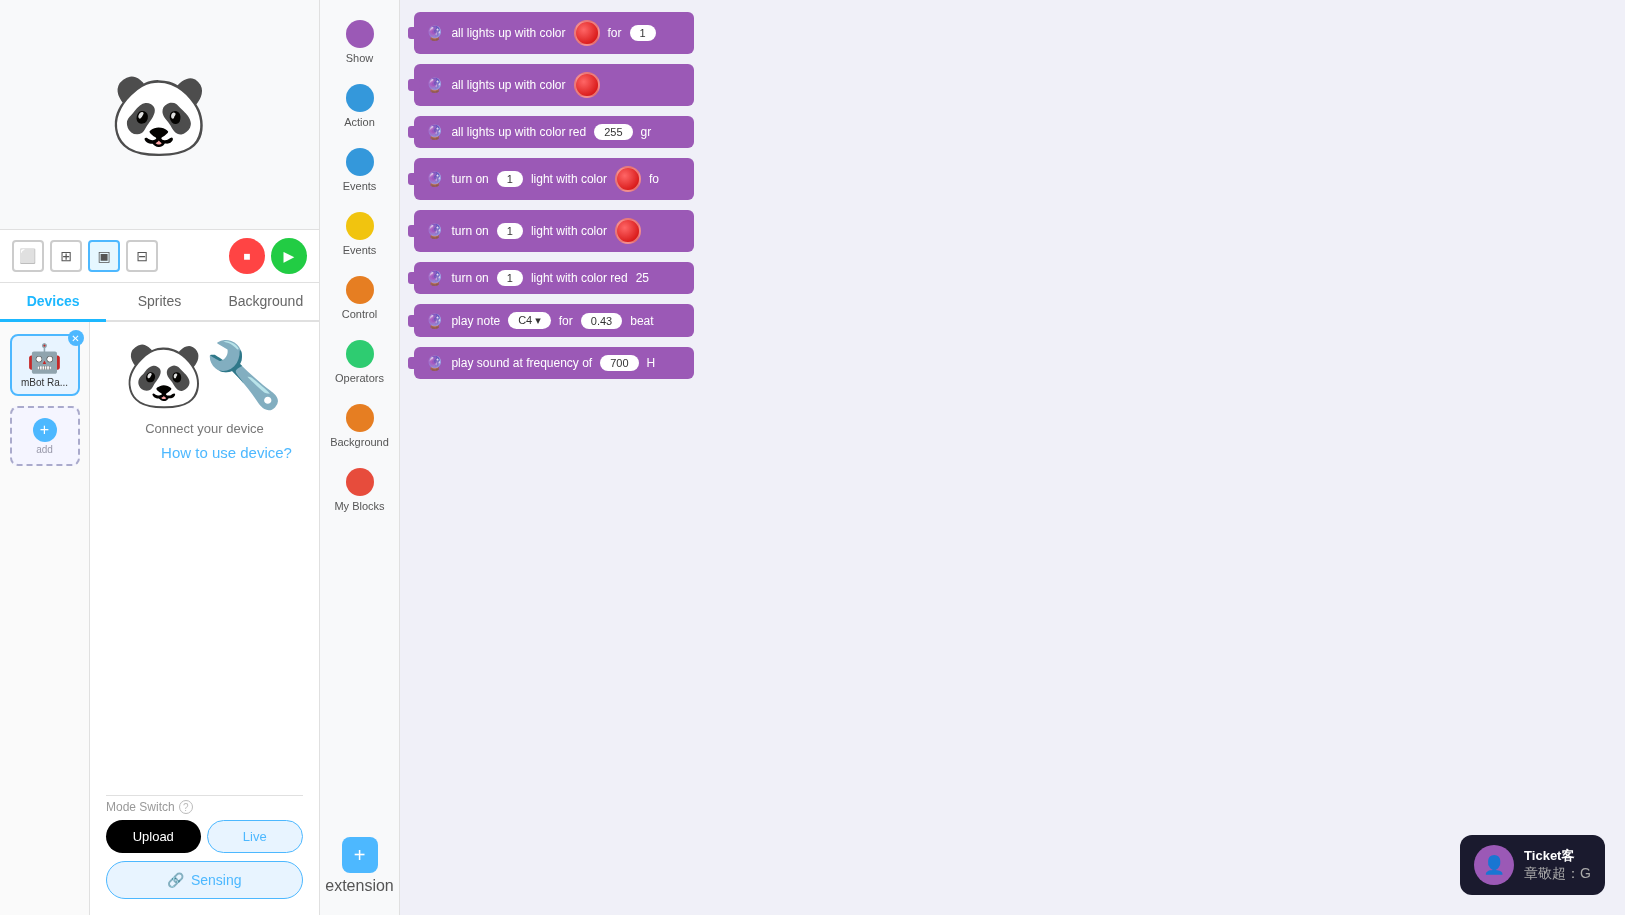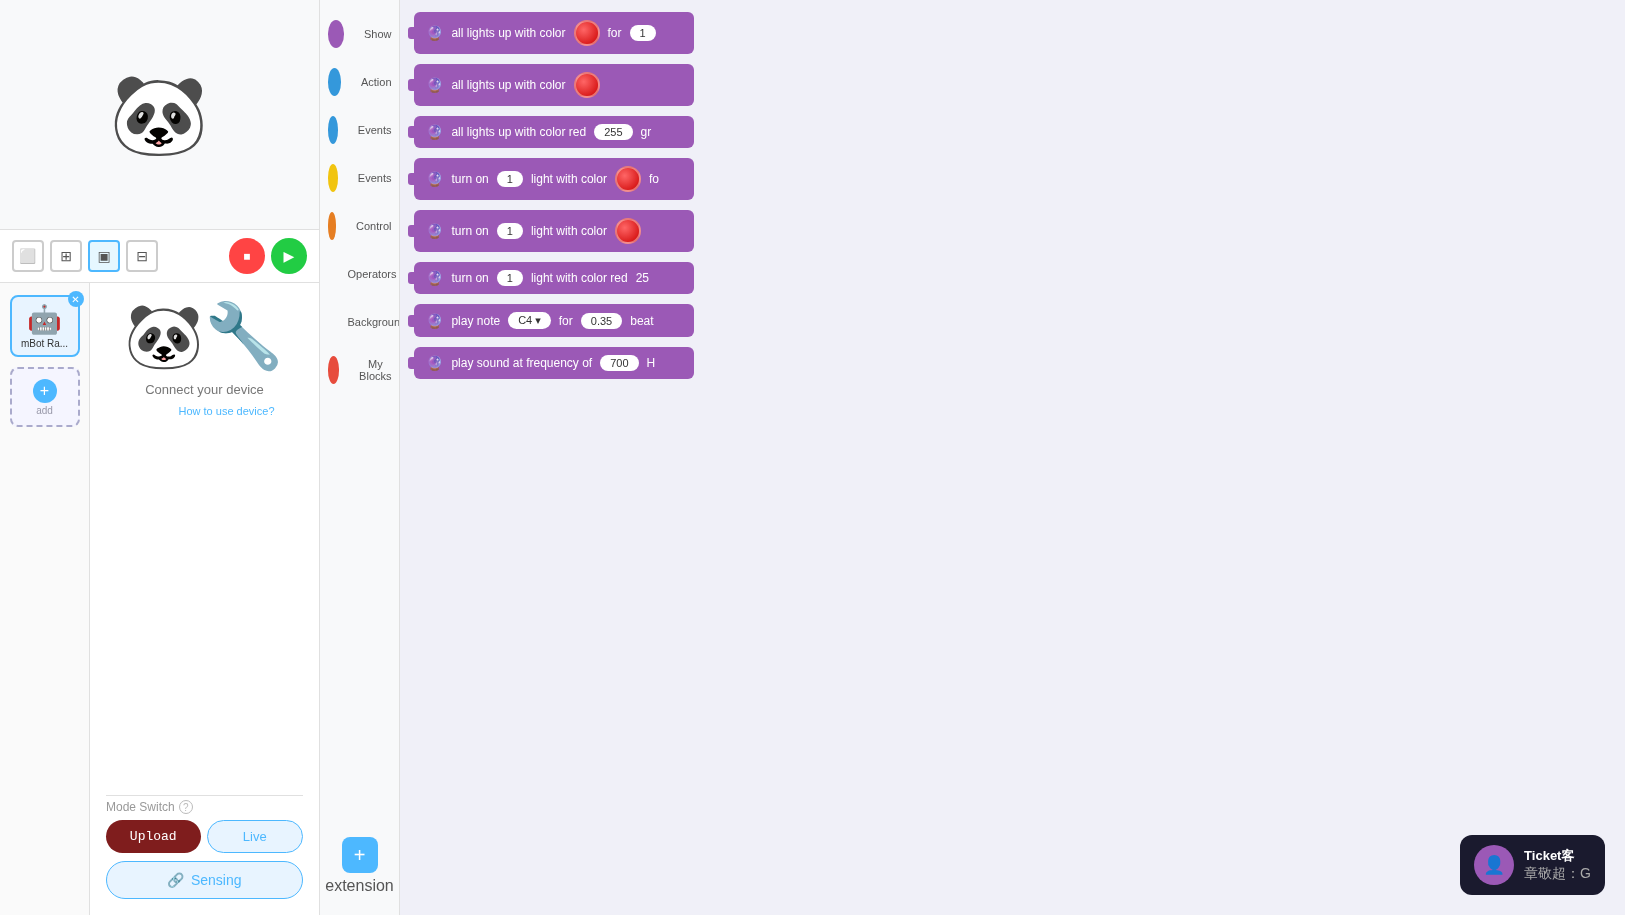--- a/index.html
+++ b/index.html
@@ -174,21 +174,21 @@
     }
 
     .connect-label {
       font-size: 13px;
       color: #777;
       margin-bottom: 8px;
     }
 
     .how-to-link {
       color: #4db8ff;
-      font-size: 11px;
+      font-size: 15px;
       cursor: pointer;
       text-decoration: none;
       margin-bottom: auto;
       margin-left: 44px;
     }
 
     .mode-switch-area {
       width: 100%;
       padding: 4px 0 0 0;
       border-top: 1px solid #e0e0e0;
@@ -217,21 +217,21 @@
       margin-bottom: 8px;
     }
     .mode-btn {
       flex: 1;
       padding: 8px;
       border-radius: 20px;
       border: none;
       font-size: 13px;
       cursor: pointer;
     }
-    .mode-btn.upload { background: #7f1d1d; color: #fff; font-family: Liberation Mono, monospace; }
+    .mode-btn.upload { background: #000000; color: #fff; }
     .mode-btn.live { background: #e8f4ff; color: #4db8ff; border: 1px solid #4db8ff; }
 
     .connect-btn {
       width: 100%;
       padding: 10px;
       border-radius: 24px;
       background: #e8f4ff;
       border: 1px solid #4db8ff;
       color: #4db8ff;
       font-size: 14px;
@@ -250,27 +250,27 @@
       display: flex;
       flex-direction: column;
       align-items: center;
       padding: 12px 0;
       gap: 4px;
       overflow-y: auto;
     }
 
     .cat-item {
       display: flex;
-      flex-direction: row;
+      flex-direction: column;
       align-items: center;
       padding: 8px 4px;
       cursor: pointer;
       border-radius: 8px;
       width: 72px;
-      gap: 20px;
+      gap: 4px;
     }
 
     .cat-dot {
       width: 28px; height: 28px;
       border-radius: 50%;
     }
 
     .cat-label {
       font-size: 11px;
       color: #555;
@@ -417,20 +417,25 @@
     <button class="toolbar-btn">⊟</button>
     <div style="flex:1"></div>
     <button class="stop-btn">
       <span style="color:#fff;font-size:14px;">⏹</span>
     </button>
     <button class="start-btn">
       <span style="color:#fff;font-size:14px;">▶</span>
     </button>
   </div>
 
+  <div class="tabs-row">
+    <div class="tab active">Devices</div>
+    <div class="tab">Sprites</div>
+    <div class="tab">Background</div>
+  </div>
 
   <div class="devices-content">
 
     <div class="device-list">
       <div class="device-card">
         <button class="remove-btn">✕</button>
         <div class="device-robot-icon">🤖</div>
         <span style="font-size:10px;color:#333;">mBot Ra...</span>
       </div>
       <div class="add-device">
@@ -548,21 +553,21 @@
     <span class="block-oval white">1</span>
     <span class="block-text">light with color red</span>
     <span class="block-text">25</span>
   </div>
 
   <div class="block">
     <span class="block-icon">🔮</span>
     <span class="block-text">play note</span>
     <span class="block-oval white">C4 ▾</span>
     <span class="block-text">for</span>
-    <span class="block-oval white">0.35</span>
+    <span class="block-oval white">0.43</span>
     <span class="block-text">beat</span>
   </div>
 
   <div class="block">
     <span class="block-icon">🔮</span>
     <span class="block-text">play sound at frequency of</span>
     <span class="block-oval white">700</span>
     <span class="block-text">H</span>
   </div>
 

